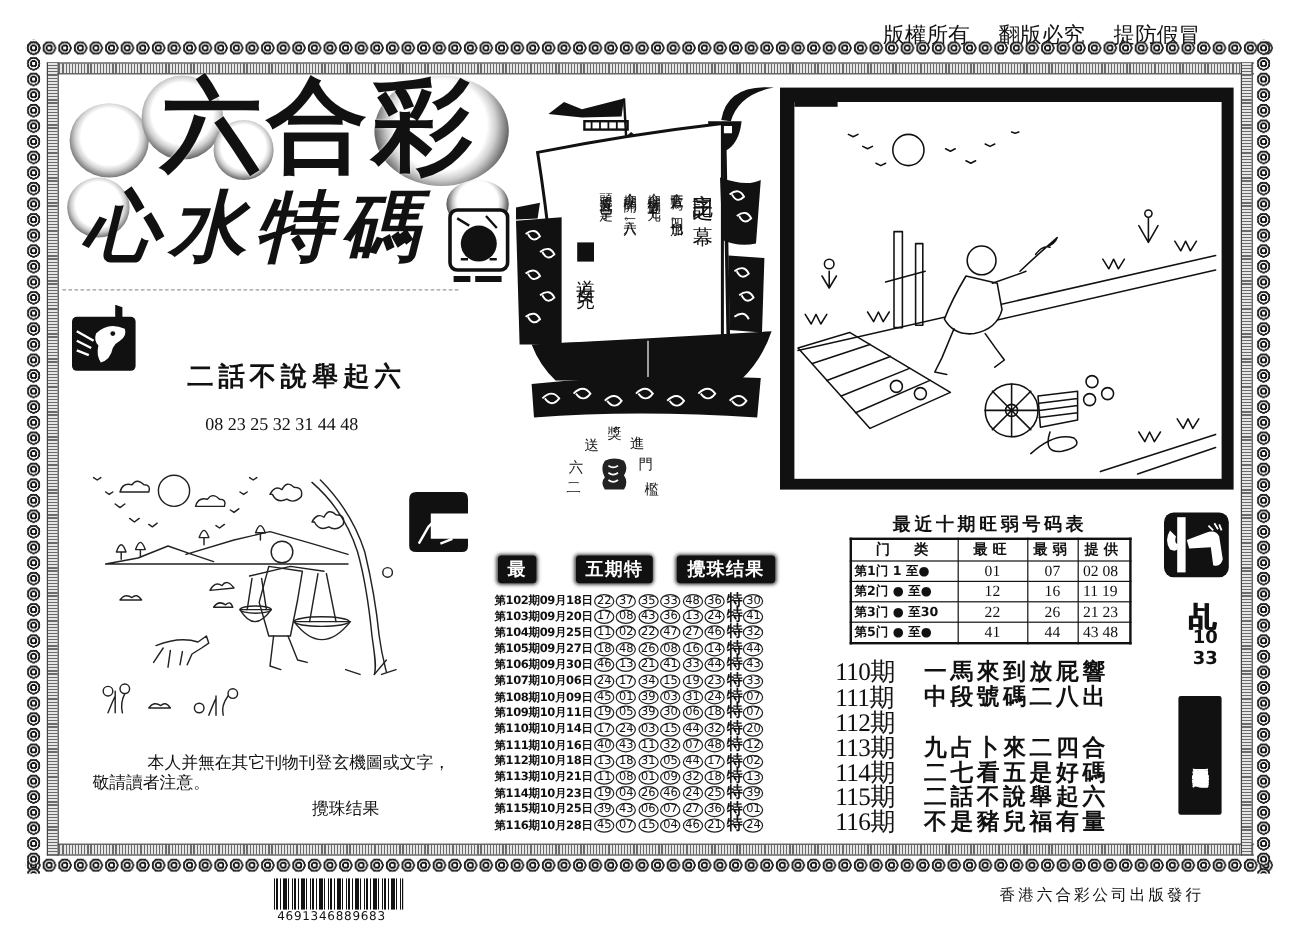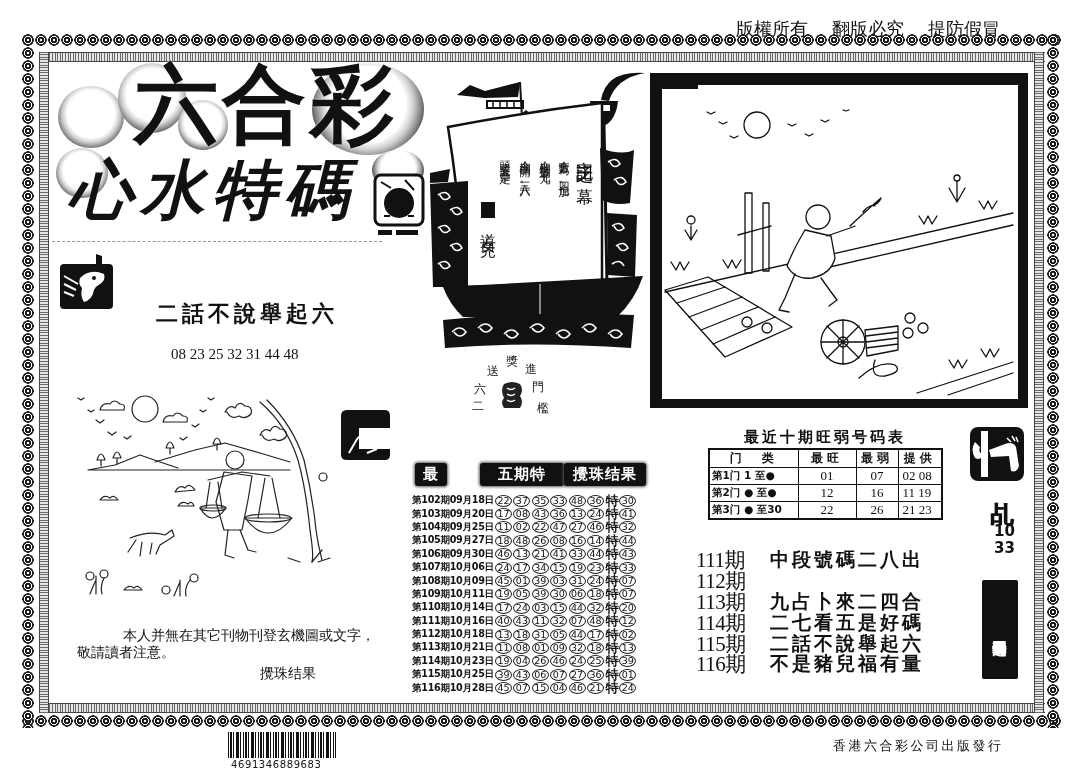--- a/index.html
+++ b/index.html
@@ -230,21 +230,21 @@
 <svg class="abs" style="left:337px;top:409px" width="55" height="53" viewBox="0 0 55 53">
   <path d="M4 7 Q4 1 10 1 L48 1 Q53 1 53 7 L53 19 L22 19 L22 40 L53 40 L53 46 Q53 51 48 51 L10 51 Q4 51 4 46 Z" fill="#111"></path>
   <path d="M12 44 L20 30 L26 24 M30 44 L40 40" stroke="#fff" stroke-width="2" fill="none"></path>
 </svg>
 
 <div class="notice" style="left:123px;top:627px">本人并無在其它刊物刊登玄機圖或文字，</div>
 <div class="notice" style="left:77px;top:644px">敬請讀者注意。</div>
 <div class="notice" style="left:260px;top:665px">攪珠结果</div>
 
 <div class="res-hdr" style="left:415px;width:32px">最</div>
-<div class="res-hdr" style="left:480px;width:84px">五期特</div>
+<div class="res-hdr" style="left:480px;width:64px">五期特</div>
 <div class="res-hdr" style="left:564px;width:82px">攪珠结果</div>
 
 <div class="res-rows">
 
 <div class="res-row">
     <span class="rl">第102期09月18日</span>
     <span class="ball">22</span>
     <span class="ball">37</span>
     <span class="ball">35</span>
     <span class="ball">33</span>
@@ -438,25 +438,35 @@
       <td>12</td>
       <td>16</td>
       <td class="offer">11  19</td>
     </tr>
       <tr>
       <td class="door">第3门 ● 至30</td>
       <td>22</td>
       <td>26</td>
       <td class="offer">21  23</td>
     </tr>
+      <tr>
+      <td class="door">第5门 ● 至●</td>
+      <td>41</td>
+      <td>44</td>
+      <td class="offer">43  48</td>
+    </tr>
     </tbody>
 </table>
 
 <div class="poems">
 
+<div class="p-row">
+    <span class="p-issue">110期</span>
+    <span class="p-verse">一馬來到放屁響</span>
+  </div>
     <div class="p-row">
     <span class="p-issue">111期</span>
     <span class="p-verse">中段號碼二八出</span>
   </div>
     <div class="p-row">
     <span class="p-issue">112期</span>
   </div>
     <div class="p-row">
     <span class="p-issue">113期</span>
     <span class="p-verse">九占卜來二四合</span>

